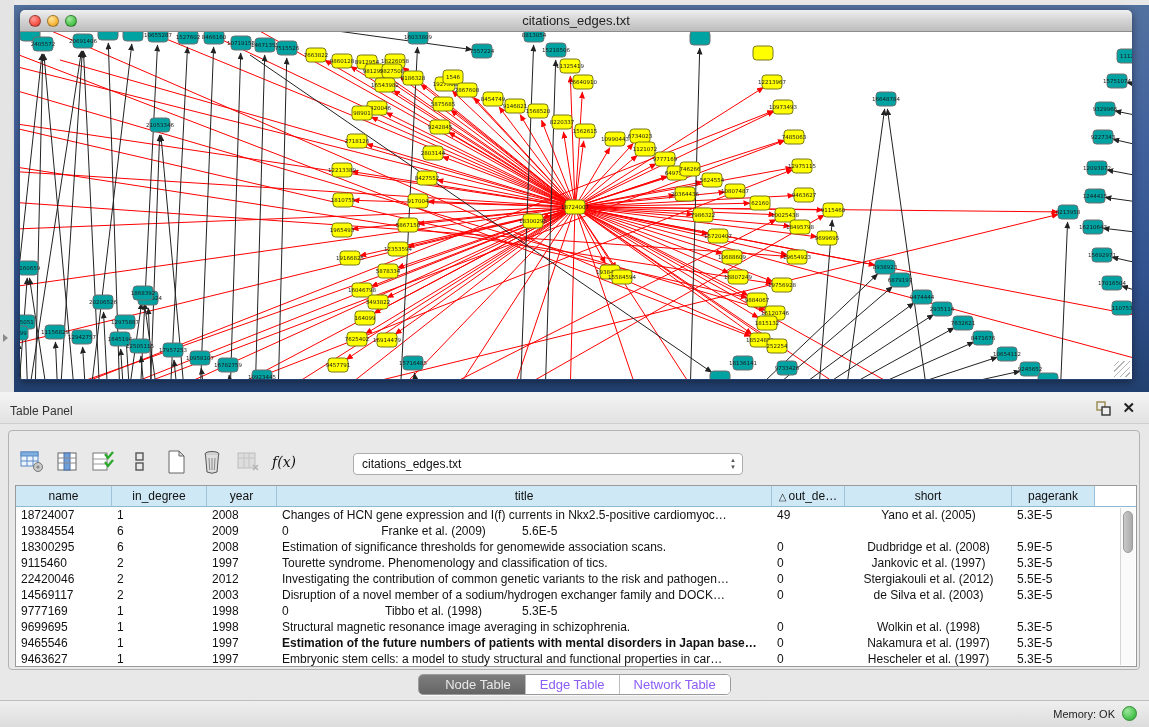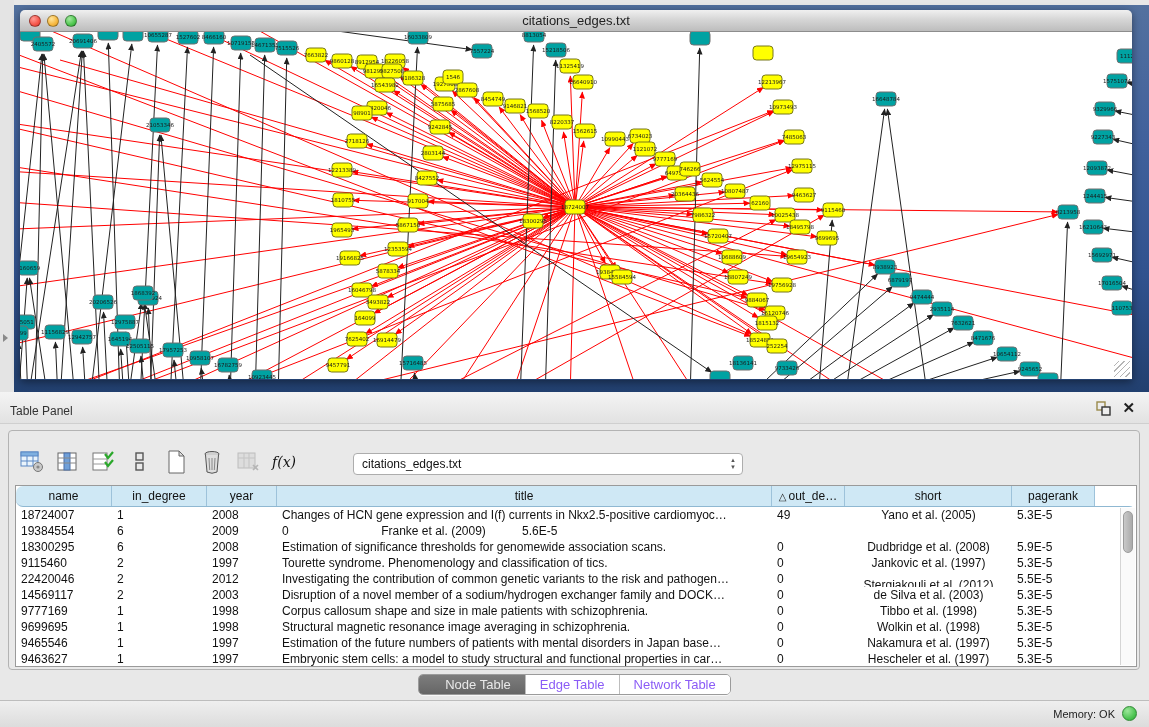--- a/index.html
+++ b/index.html
@@ -43,21 +43,21 @@
     background:#e9e9e9;border:1px solid #b3b3b3;border-radius:4px;}
   .toolbar{position:absolute;left:10px;top:10px;height:34px;display:flex;align-items:flex-end;gap:10px;}
   .tb-icon{width:26px;height:26px;display:flex;align-items:center;justify-content:center;cursor:pointer;}
   .fx{font-family:"DejaVu Serif",serif;font-style:italic;font-size:14px;color:#111;}
   .table-select{width:390px;height:22px;background:#fff;border:1px solid #adadad;border-radius:4px;
     margin-left:46px;position:relative;font-size:12px;color:#111;line-height:20px;padding-left:8px;cursor:pointer;}
   .table-select .steppers{position:absolute;right:6px;top:3px;font-size:6px;color:#555;line-height:7px;text-align:center;}
 
   .data-table{position:absolute;left:6px;top:54px;width:1122px;height:182px;
     background:#fff;border:1px solid #9a9a9a;overflow:hidden;}
-  .thead{display:flex;height:21px;background:#cfe8f5;border-bottom:1px solid #8fb8d2;border-radius:7px;}
+  .thead{display:flex;height:21px;background:#cfe8f5;border-bottom:1px solid #8fb8d2;}
   .th{font-size:12px;color:#111;text-align:center;line-height:20px;
     border-right:1px solid #9dc2da;overflow:hidden;white-space:nowrap;cursor:pointer;}
   .th .sort{font-size:10px;margin-right:2px;color:#222;}
   .thead .head-filler{flex:1;background:#fff;border-right:none;}
   .trow{display:flex;height:16px;line-height:16px;background:#fff;}
   .td{font-size:12px;color:#111;overflow:hidden;white-space:nowrap;padding-left:5px;}
   .td.center{text-align:center;padding-left:0;}
   .vscroll{position:absolute;right:1px;top:22px;bottom:1px;width:15px;
     background:#fafafa;border-left:1px solid #d5d5d5;}
   .vscroll .thumb{position:absolute;left:2px;top:3px;width:10px;height:42px;border-radius:6px;
@@ -934,55 +934,54 @@
           <div class="td" style="width: 73px;">0</div>
           <div class="td center" style="width: 167px;">Jankovic et al. (1997)</div>
           <div class="td" style="width: 83px;">5.3E-5</div>
         </div>
         <div class="trow">
           <div class="td" style="width: 96px;">22420046</div>
           <div class="td" style="width: 95px;">2</div>
           <div class="td" style="width: 70px;">2012</div>
           <div class="td" style="width: 495px;">Investigating the contribution of common genetic variants to the risk and pathogen…</div>
           <div class="td" style="width: 73px;">0</div>
-          <div class="td center" style="width: 167px; margin-top: 6px;">Stergiakouli et al. (2012)</div>
+          <div class="td center" style="width: 167px;">Stergiakouli et al. (2012)</div>
           <div class="td" style="width: 83px;">5.5E-5</div>
         </div>
         <div class="trow">
           <div class="td" style="width: 96px;">14569117</div>
           <div class="td" style="width: 95px;">2</div>
           <div class="td" style="width: 70px;">2003</div>
           <div class="td" style="width: 495px;">Disruption of a novel member of a sodium/hydrogen exchanger family and DOCK…</div>
           <div class="td" style="width: 73px;">0</div>
           <div class="td center" style="width: 167px;">de Silva et al. (2003)</div>
           <div class="td" style="width: 83px;">5.3E-5</div>
         </div>
         <div class="trow">
           <div class="td" style="width: 96px;">9777169</div>
           <div class="td" style="width: 95px;">1</div>
           <div class="td" style="width: 70px;">1998</div>
-          <div class="td" style="width: 495px;">Corpus callosum shape and size in male patients with schizophrenia.</div>
           <div class="td" style="width: 73px;">0</div>
           <div class="td center" style="width: 167px;">Tibbo et al. (1998)</div>
           <div class="td" style="width: 83px;">5.3E-5</div>
         </div>
         <div class="trow">
           <div class="td" style="width: 96px;">9699695</div>
           <div class="td" style="width: 95px;">1</div>
           <div class="td" style="width: 70px;">1998</div>
           <div class="td" style="width: 495px;">Structural magnetic resonance image averaging in schizophrenia.</div>
           <div class="td" style="width: 73px;">0</div>
           <div class="td center" style="width: 167px;">Wolkin et al. (1998)</div>
           <div class="td" style="width: 83px;">5.3E-5</div>
         </div>
         <div class="trow">
           <div class="td" style="width: 96px;">9465546</div>
           <div class="td" style="width: 95px;">1</div>
           <div class="td" style="width: 70px;">1997</div>
-          <div class="td" style="width: 495px;">Estimation of the future numbers of patients with mental disorders in Japan base…</div>
+          <div class="td" style="width: 495px; font-weight: bold;">Estimation of the future numbers of patients with mental disorders in Japan base…</div>
           <div class="td" style="width: 73px;">0</div>
           <div class="td center" style="width: 167px;">Nakamura et al. (1997)</div>
           <div class="td" style="width: 83px;">5.3E-5</div>
         </div>
         <div class="trow">
           <div class="td" style="width: 96px;">9463627</div>
           <div class="td" style="width: 95px;">1</div>
           <div class="td" style="width: 70px;">1997</div>
           <div class="td" style="width: 495px;">Embryonic stem cells: a model to study structural and functional properties in car…</div>
           <div class="td" style="width: 73px;">0</div>

